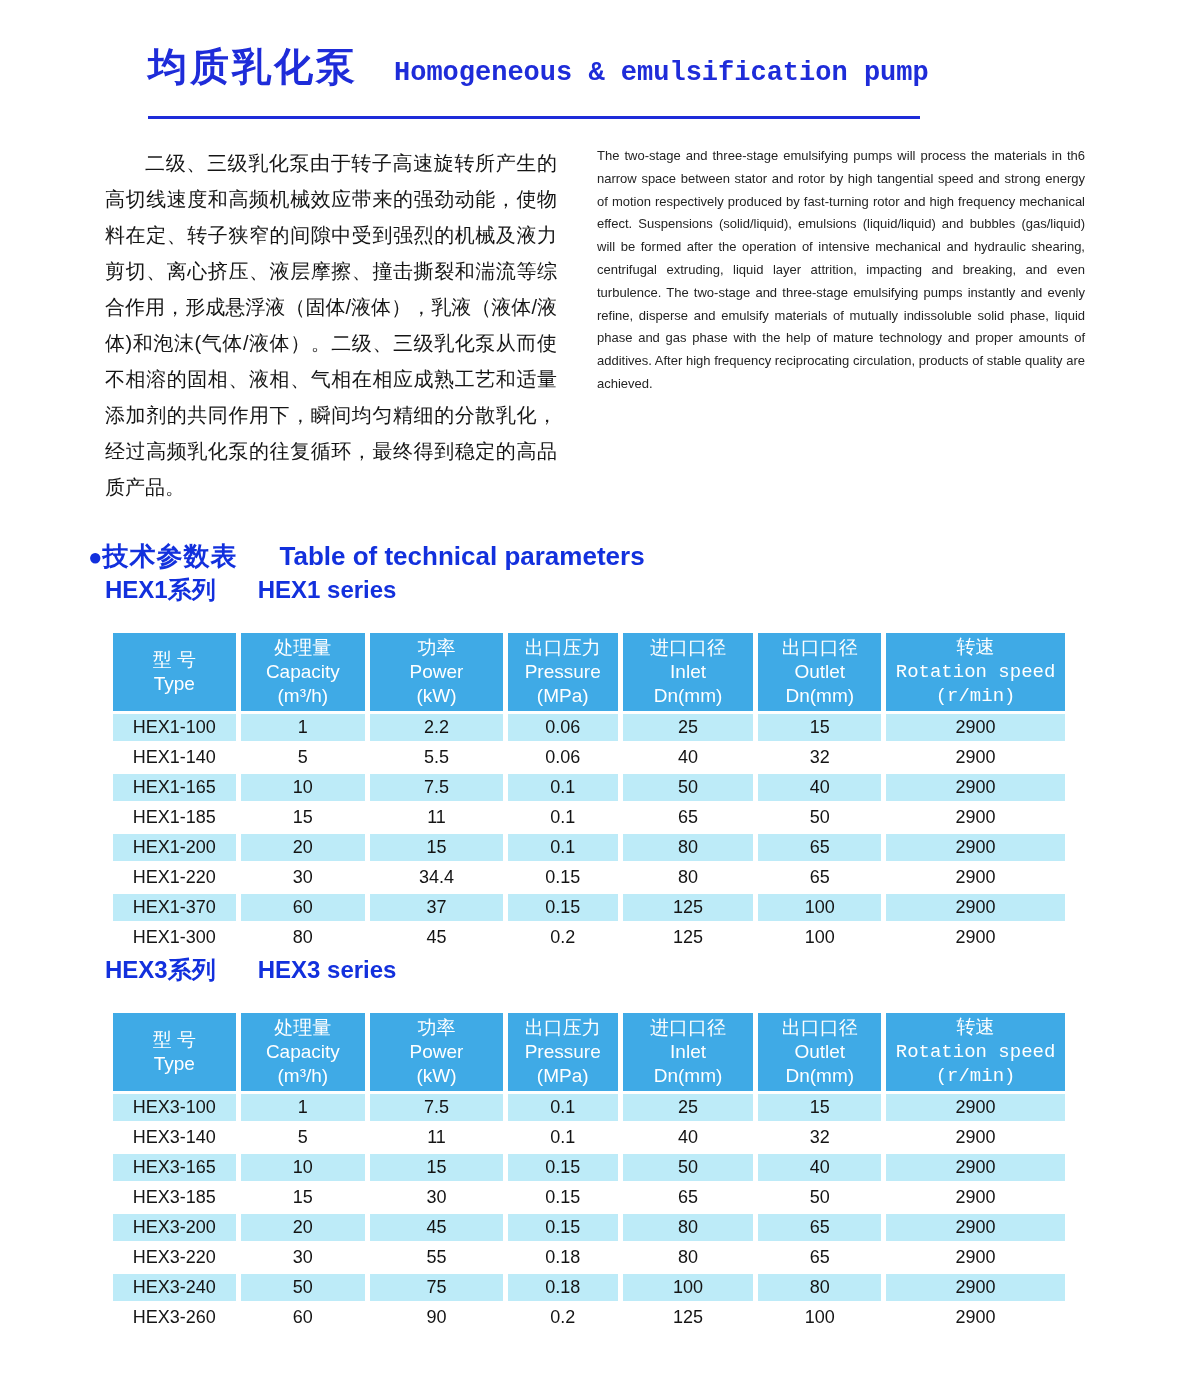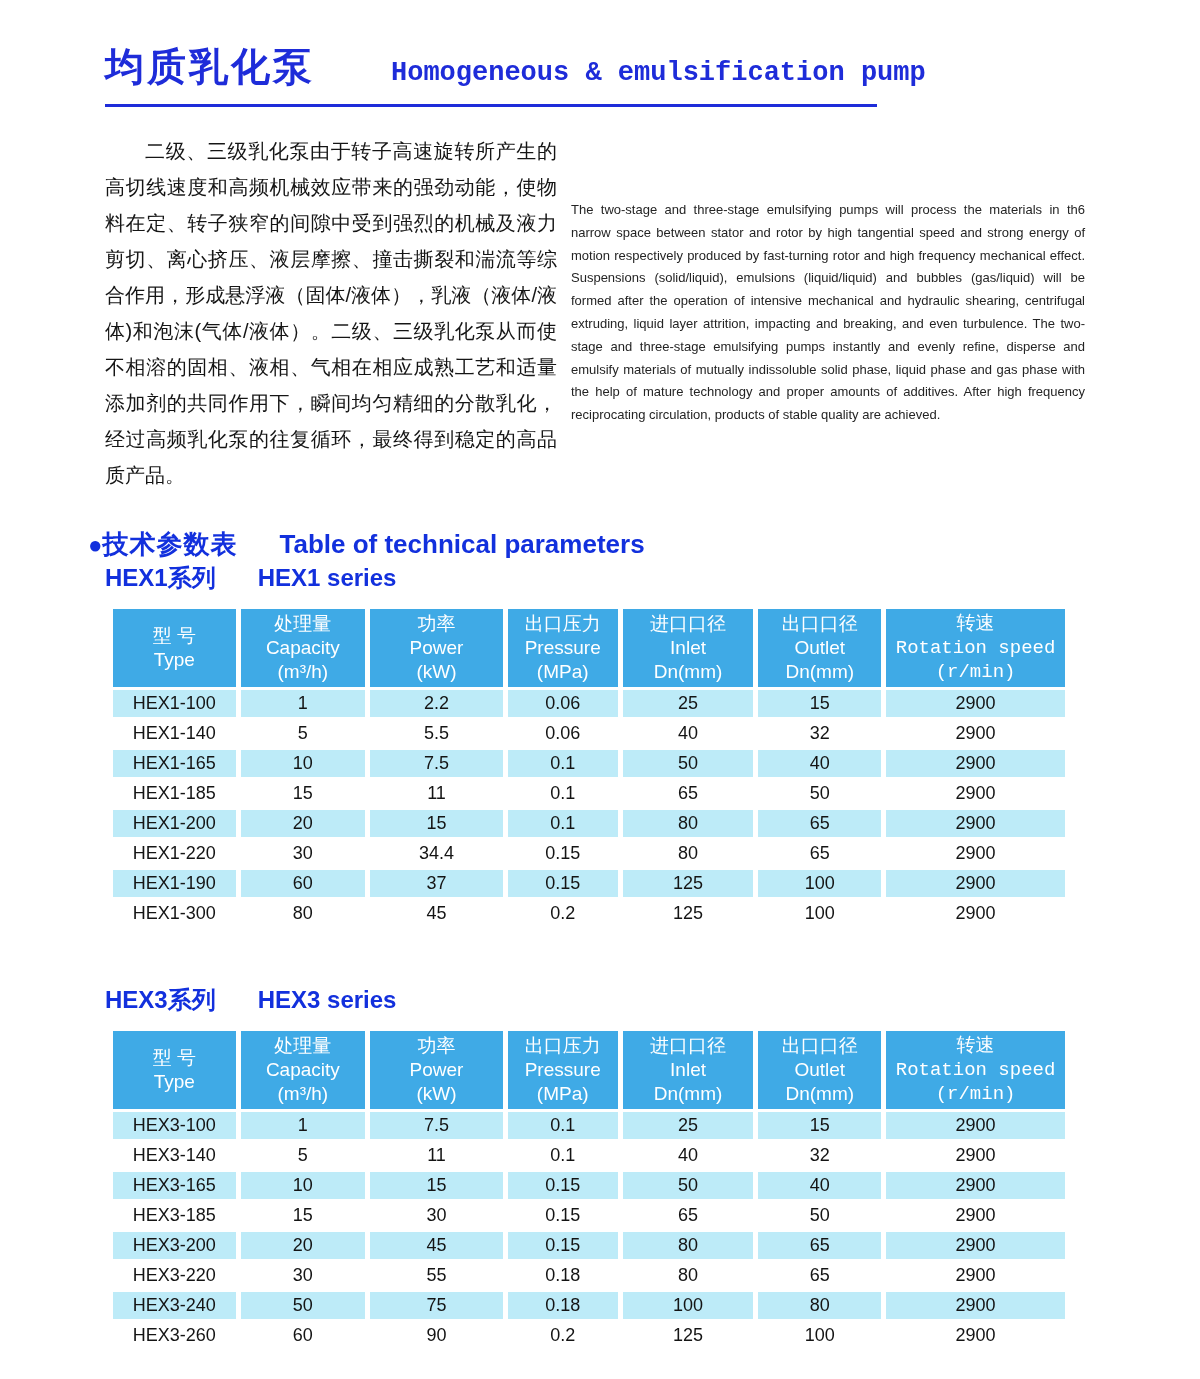--- a/index.html
+++ b/index.html
@@ -13,35 +13,35 @@
   *{margin:0;padding:0;box-sizing:border-box;}
   html,body{width:1200px;}
   body{
     width:1200px;height:1379px;background:#ffffff;overflow:hidden;
     font-family:"Liberation Sans",sans-serif;color:var(--body-text,#1b1b1b);
   }
   .page{padding:40px 115px 0 105px;}
 
   
   .title-row{
-    display:flex;align-items:baseline;gap:76px;
+    display:flex;align-items:baseline;gap:36px;
     border-bottom:3px solid var(--title-blue,#1e2cd9);
-    padding-bottom:10px;width:772px;
+    padding-bottom:22px;width:772px;margin-left:43px;
   }
   .title-zh{
     font-size:39px;font-weight:700;color:var(--title-blue,#1e2cd9);
     font-family:"Liberation Serif",serif;letter-spacing:3px;white-space:nowrap;
   }
   .title-en{
     font-size:27px;font-weight:700;color:var(--title-blue,#1e2cd9);
     font-family:Liberation Mono, monospace;white-space:nowrap;letter-spacing:0px;text-align:center;
   }
 
   
-  .intro{display:flex;gap:14px;margin-top:26px;align-items:center;}
+  .intro{display:flex;gap:40px;margin-top:26px;}
   .intro-zh{
     width:452px;flex:0 0 452px;font-size:20px;line-height:36px;
     text-align:justify;text-indent:2em;color:#151515;
   }
   .intro-en{
     flex:1;font-size:13px;line-height:22.8px;text-align:justify;color:#242424;
   }
 
   
   .section-heading{
@@ -50,25 +50,25 @@
   }
   .section-heading .bullet{margin-left:-17px;font-size:24px;line-height:1;}
   .section-heading .sh-zh{letter-spacing:1px;}
   .section-heading .sh-en{margin-left:42px;}
 
   .series-heading{
     display:flex;align-items:baseline;
     color:var(--heading-blue,#1230dd);font-weight:700;font-size:24px;
   }
   .series-heading .sr-en{margin-left:42px;}
-  .series-heading.second{margin-top:54px;}
+  .series-heading.second{}
 
   
   table.params{
-    width:962px;margin-top:12px;margin-left:3px;
+    width:962px;margin-top:24px;margin-left:3px;
     border-collapse:separate;border-spacing:5px 3px;table-layout:fixed;
   }
   table.params th{
     background:var(--table-header-bg,#3faae6);color:var(--header-text,#ffffff);
     font-weight:400;font-size:19px;line-height:24px;padding:3px 2px;
     text-align:center;vertical-align:middle;
   }
   table.params td{
     text-align:center;vertical-align:middle;font-size:18px;color:#141414;
     padding:3px 2px;height:23px;background:#ffffff;
@@ -196,21 +196,21 @@
         <tr>
           <td>HEX1-220</td>
           <td>30</td>
           <td>34.4</td>
           <td>0.15</td>
           <td>80</td>
           <td>65</td>
           <td>2900</td>
         </tr>
         <tr>
-          <td>HEX1-190</td>
+          <td>HEX1-370</td>
           <td>60</td>
           <td>37</td>
           <td>0.15</td>
           <td>125</td>
           <td>100</td>
           <td>2900</td>
         </tr>
         <tr>
           <td>HEX1-300</td>
           <td>80</td>

